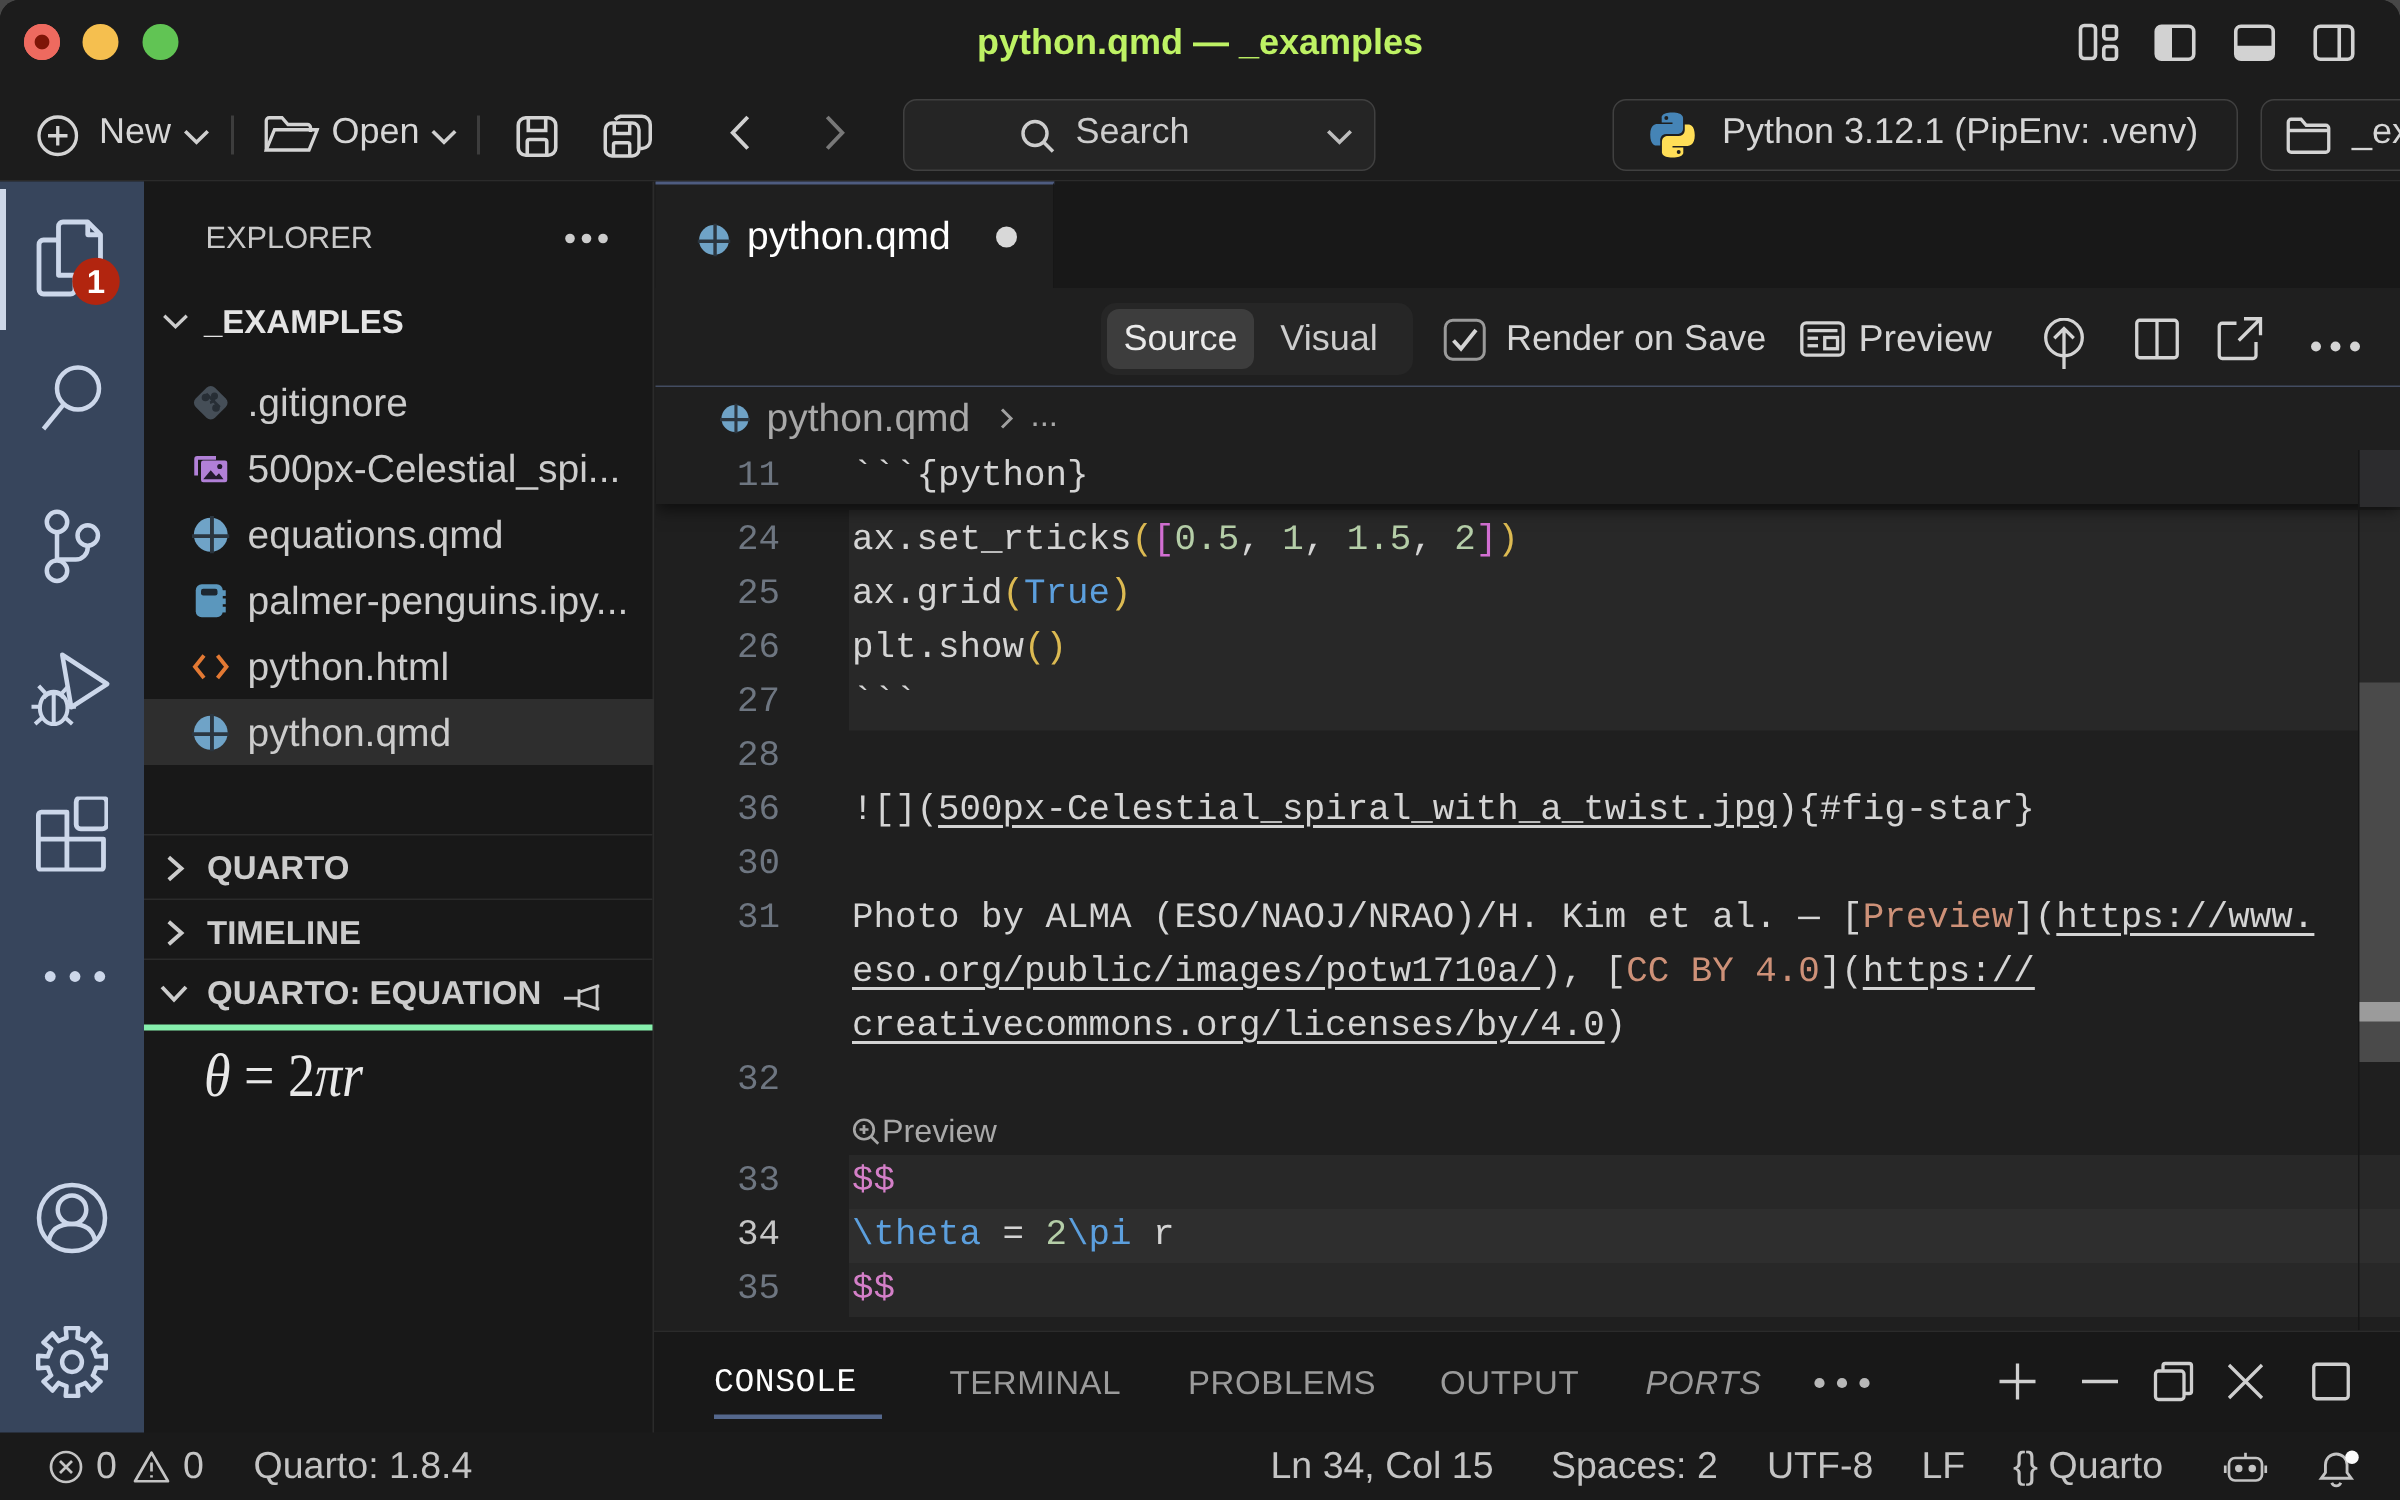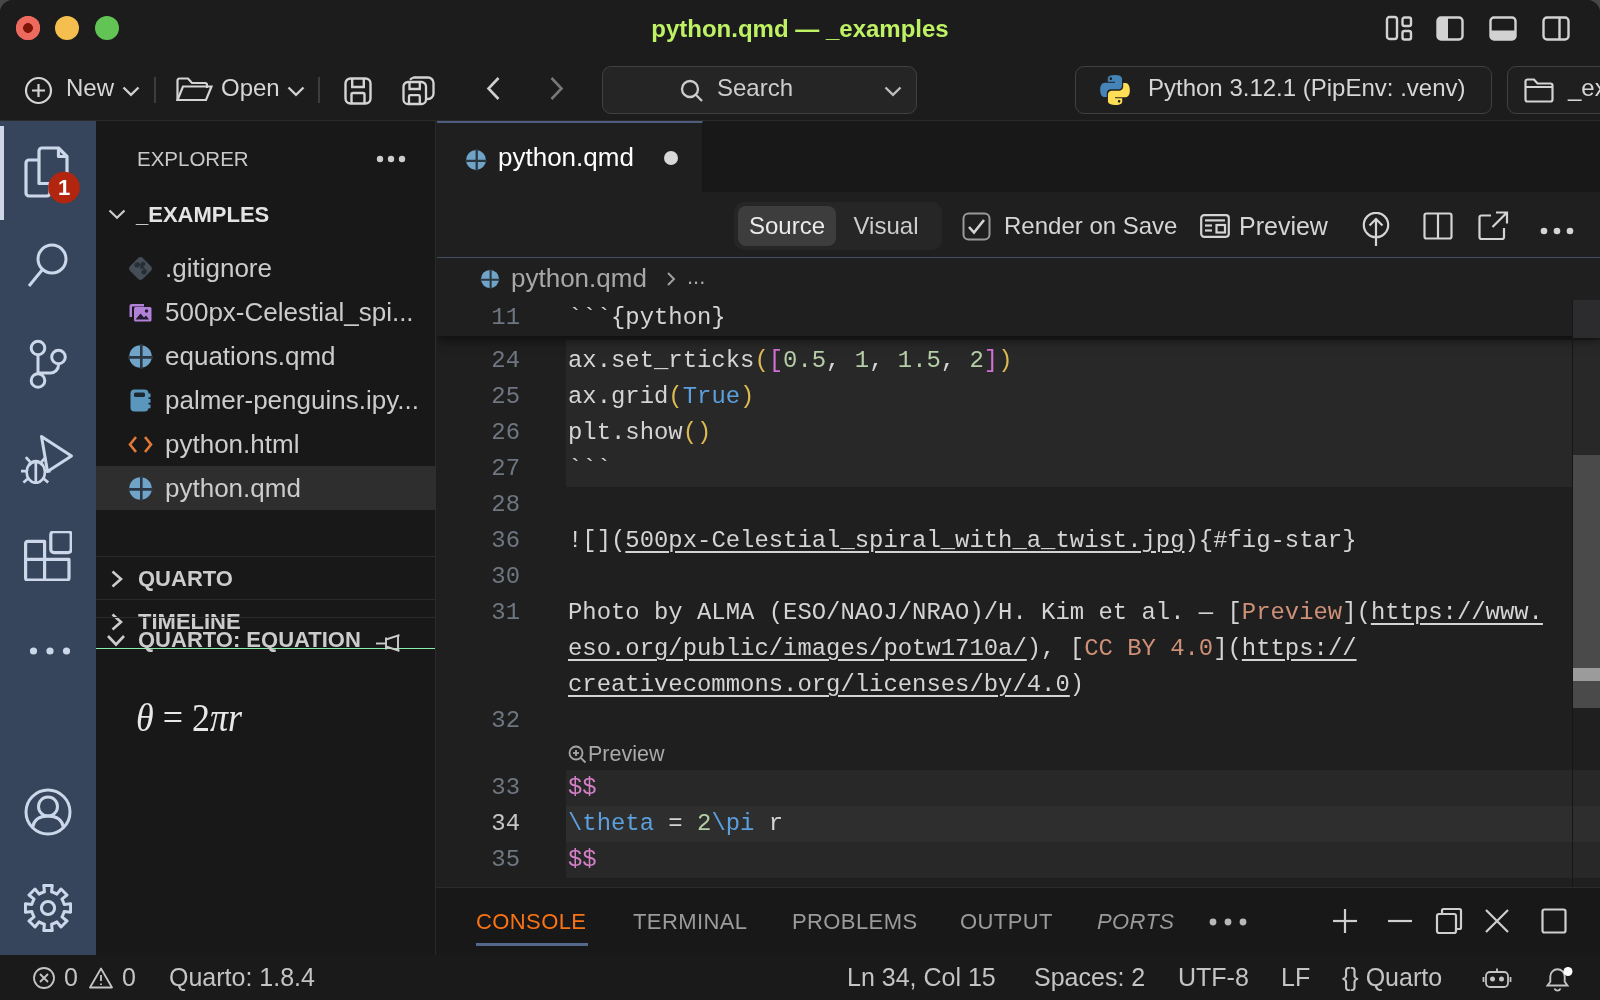--- a/index.html
+++ b/index.html
@@ -270,21 +270,21 @@
           <path d="M2.5 2.5 L11 10 L2.5 17.5"></path>
         </svg>
       <span style="position:absolute;left:42px;">QUARTO</span>
     </div>
     <div class="sechdr" style="top:478px;">
       <svg class="abs" style="left:14px;top:12px;" width="14" height="20" viewBox="0 0 14 20" fill="none" stroke="#cccccc" stroke-width="2.6">
           <path d="M2.5 2.5 L11 10 L2.5 17.5"></path>
         </svg>
       <span style="position:absolute;left:42px;">TIMELINE</span>
     </div>
-    <div class="sechdr" style="top:496px; border-bottom:1px solid #86efac; height:32px;">
+    <div class="sechdr" style="top:518px; border-bottom:4px solid #86efac; height:48px;">
       <svg class="abs" style="left:10px;top:16px;" width="20" height="13" viewBox="0 0 20 13" fill="none" stroke="#cccccc" stroke-width="2.6">
           <path d="M2 2 L10 10.5 L18 2"></path>
         </svg>
       <span style="position:absolute;left:42px;">QUARTO: EQUATION</span>
       <svg class="abs" style="left:279px;top:15px;" width="26" height="20" viewBox="0 0 26 20" fill="none" stroke="#cccccc" stroke-width="1.9">
         <path d="M1 10.5 H11"></path>
         <path d="M11 4.5 v12"></path>
         <path d="M11 6.5 L23 2.5 V17.5 L11 13.5"></path>
         <path d="M23 2.5 h1.5 M23 17.5 h1.5"></path>
       </svg>
@@ -409,21 +409,21 @@
 
       <div class="abs" style="left:1136px;top:0;width:27px;height:38px;background:#2c2c2e;"></div>
       <div class="abs" style="left:1135px;top:0;width:1px;height:587px;background:#161616;"></div>
       <div class="abs" style="left:1136px;top:155px;width:27px;height:253px;background:#4a4a4a;"></div>
       <div class="abs" style="left:1136px;top:368px;width:27px;height:13px;background:#9b9b9b;"></div>
     </div>
   </div>
 
   <div id="panel">
 
-    <div class="ptab" style="left:40px;color:#f97316;">CONSOLE</div>
+    <div class="ptab" style="left:40px;color:#ffffff;font-family:Liberation Mono, monospace;">CONSOLE</div>
     <div class="abs" style="left:40px;top:55px;width:112px;height:2.5px;background:#54678c;"></div>
     <div class="ptab" style="left:197px;">TERMINAL</div>
     <div class="ptab" style="left:356px;">PROBLEMS</div>
     <div class="ptab" style="left:524px;">OUTPUT</div>
     <div class="ptab" style="left:661px;font-style:italic;">PORTS</div>
     <svg class="abs" style="left:772px;top:30px;" width="40" height="8" viewBox="0 0 40 8" fill="#b8b8b8">
       <circle cx="5" cy="4" r="3.4"></circle>
         <circle cx="20" cy="4" r="3.4"></circle>
         <circle cx="35" cy="4" r="3.4"></circle>
     </svg>

